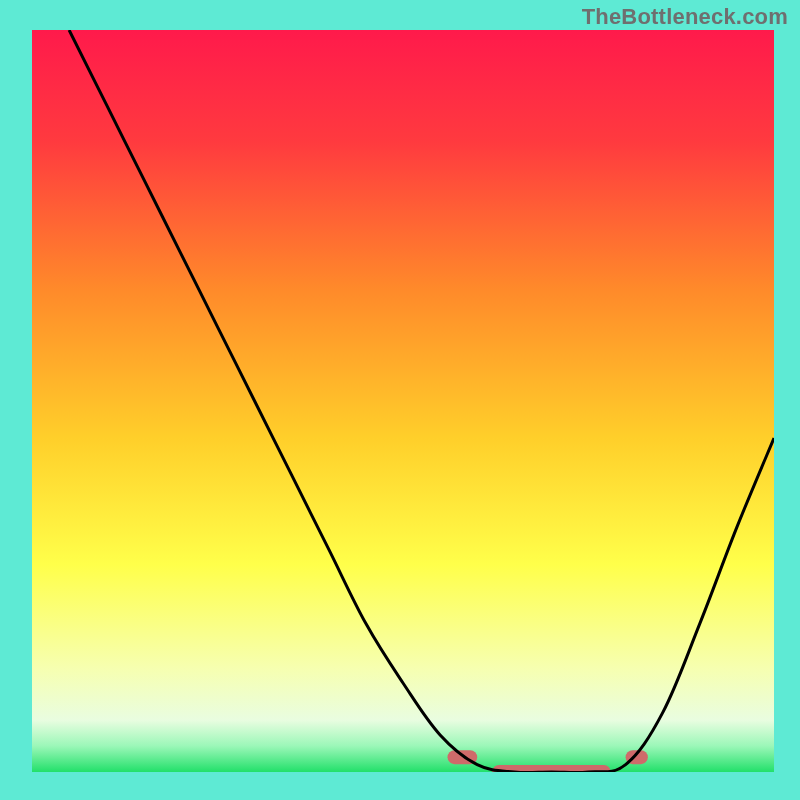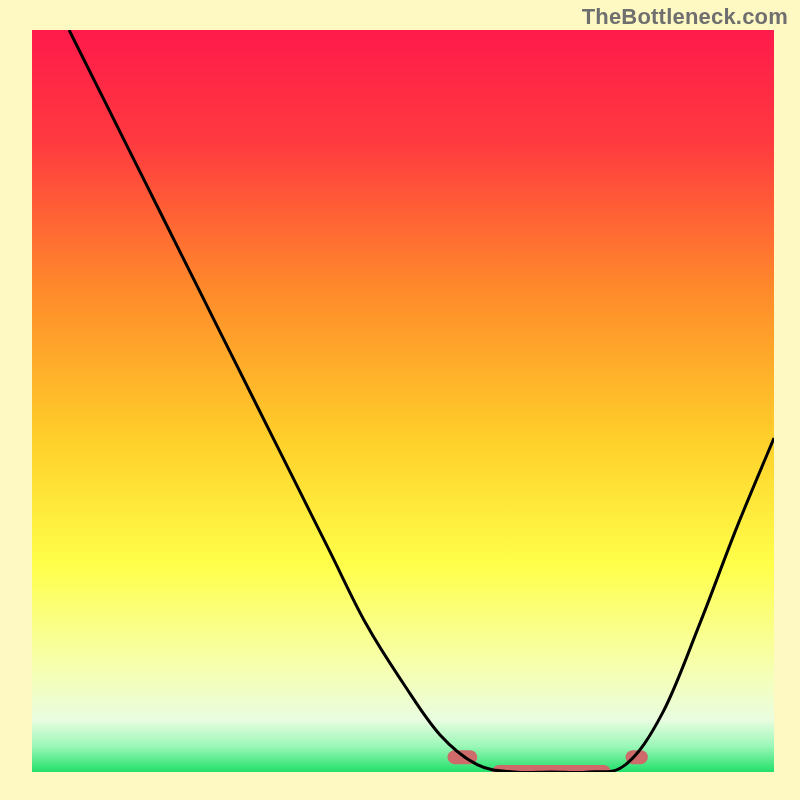--- a/index.html
+++ b/index.html
@@ -8,21 +8,21 @@
     width: 800px;
     height: 800px;
     background: #000;
     overflow: hidden;
     font-family: Arial, Helvetica, sans-serif;
   }
   .frame {
     position: relative;
     width: 800px;
     height: 800px;
-    background: #fef9c3;
+    background: #5eead4;
   }
   .attribution {
     position: absolute;
     top: 4px;
     right: 12px;
     color: #6f6f6f;
     font-size: 22px;
     font-weight: 600;
     letter-spacing: 0.2px;
     z-index: 3;

